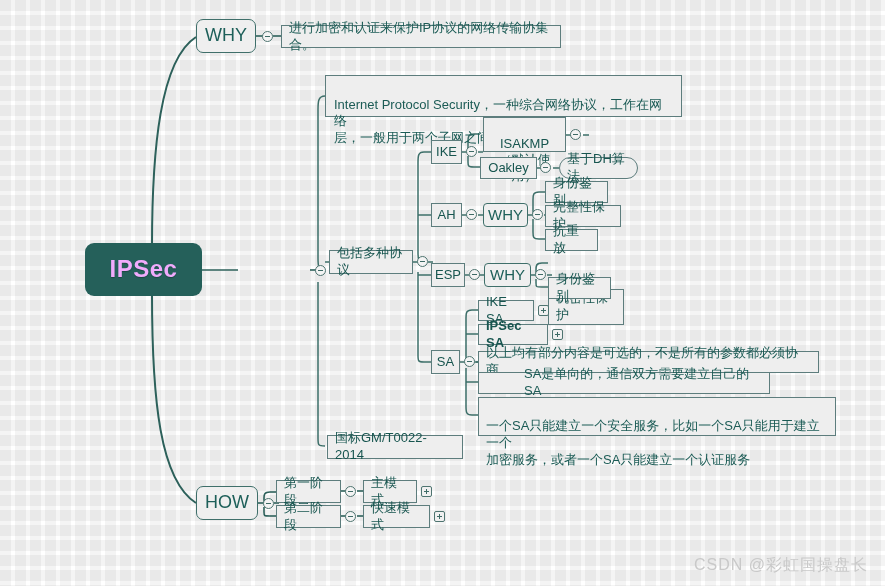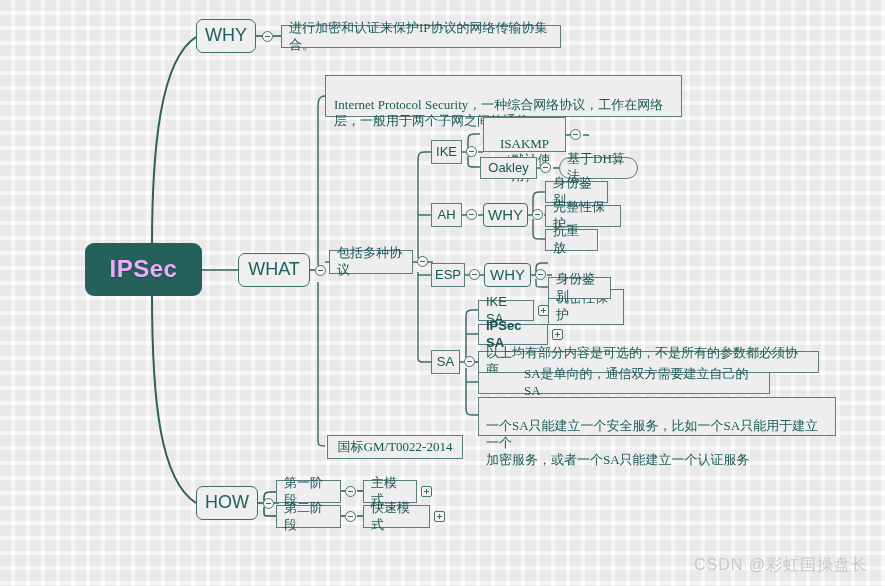--- a/index.html
+++ b/index.html
@@ -58,21 +58,21 @@
     padding:2px 7px;
     justify-content:center;
   }
   .lbl.left{justify-content:flex-start;}
   .txt{
     font-size:13px;
     padding:3px 7px;
     align-items:center;
     color:#1b5b55;
   }
-  .cn{font-family:Liberation Serif, serif;}
+  .cn{font-family:Liberation Sans, sans-serif;}
   .why2{font-size:15px;justify-content:center;color:#1d5f59;}
 
   
   .toggle{
     position:absolute;
     width:11px;height:11px;
     border:1px solid #4e7470;
     border-radius:50%;
     background:#f4f4f4;
     box-sizing:border-box;
@@ -228,23 +228,20 @@
   </div>
 
   <div class="node lvl1" style="left:196px;top:19px;width:60px;height:34px;">
     <span>WHY</span>
   </div>
   <div class="toggle" style="left:262px;top:31px;"></div>
   <div class="node txt cn" style="left:281px;top:25px;width:280px;height:23px;">
     <span>进行加密和认证来保护IP协议的网络传输协集合。</span>
   </div>
 
-  <div class="node lvl1" style="left:238px;top:253px;width:72px;height:34px;">
-    <span>WHAT</span>
-  </div>
   <div class="toggle" style="left:315px;top:265px;"></div>
 
   <div class="node txt cn" style="left:325px;top:75px;width:357px;height:42px;display:block;padding:4px 8px;">
     <span>Internet Protocol Security，一种综合网络协议，工作在网络
 层，一般用于两个子网之间的通信。</span>
   </div>
 
   <div class="node lbl cn" style="left:329px;top:250px;width:84px;height:24px;">
     <span>包括多种协议</span>
   </div>

